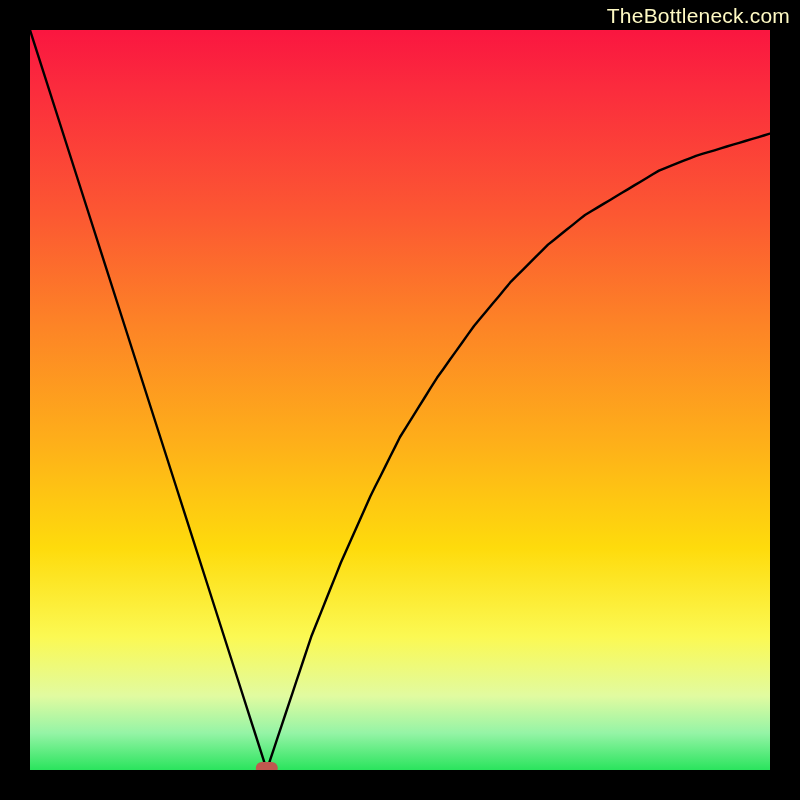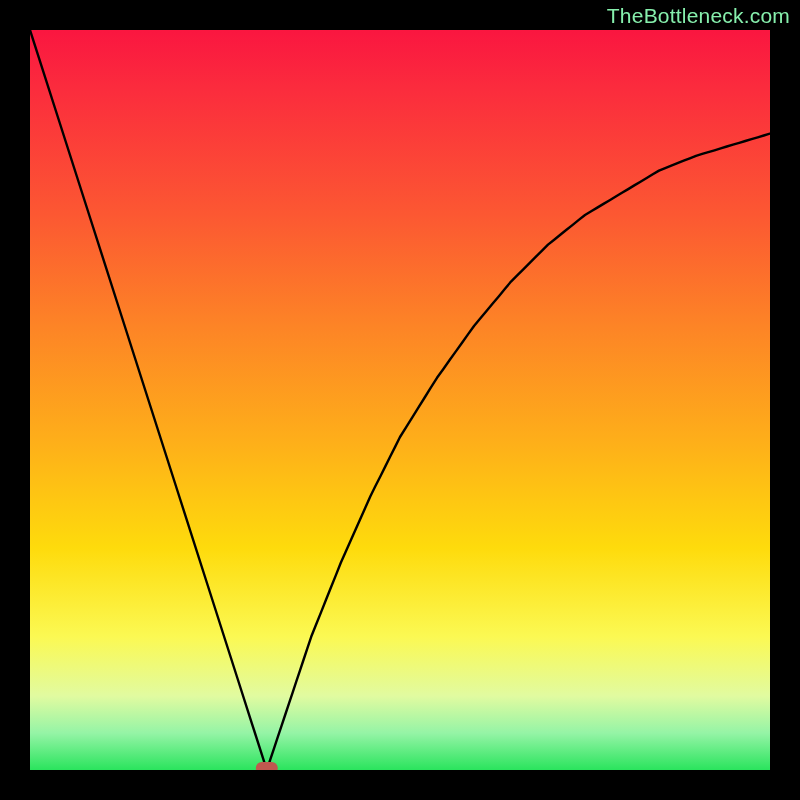--- a/index.html
+++ b/index.html
@@ -41,21 +41,21 @@
     position: absolute;
     left: 0;
     top: 0;
     width: 740px;
     height: 740px;
   }
   .watermark {
     position: absolute;
     top: 4px;
     right: 10px;
-    color: #86efac;
+    color: #fef9c3;
     font-size: 21px;
     font-weight: 500;
     letter-spacing: 0.2px;
   }
 </style>
 </head>
 <body>
 
 <div class="stage">
   <div class="watermark">TheBottleneck.com</div>

